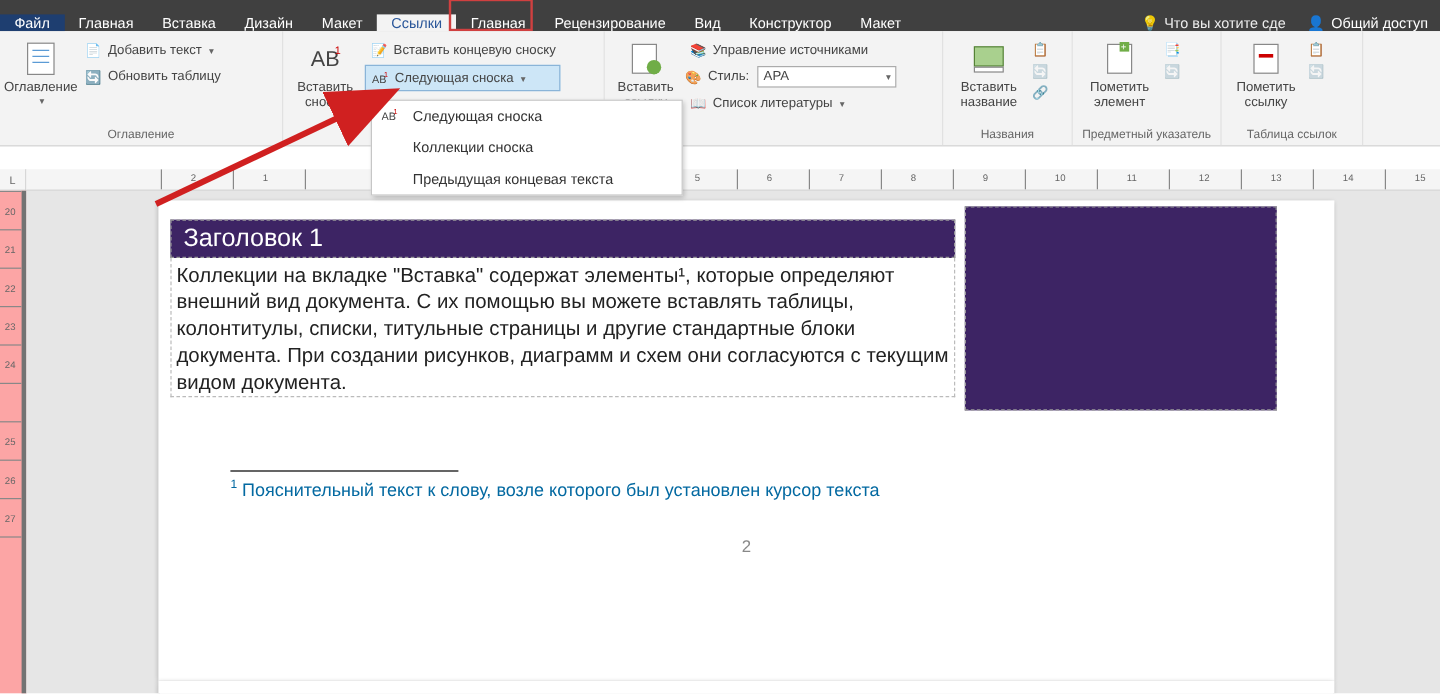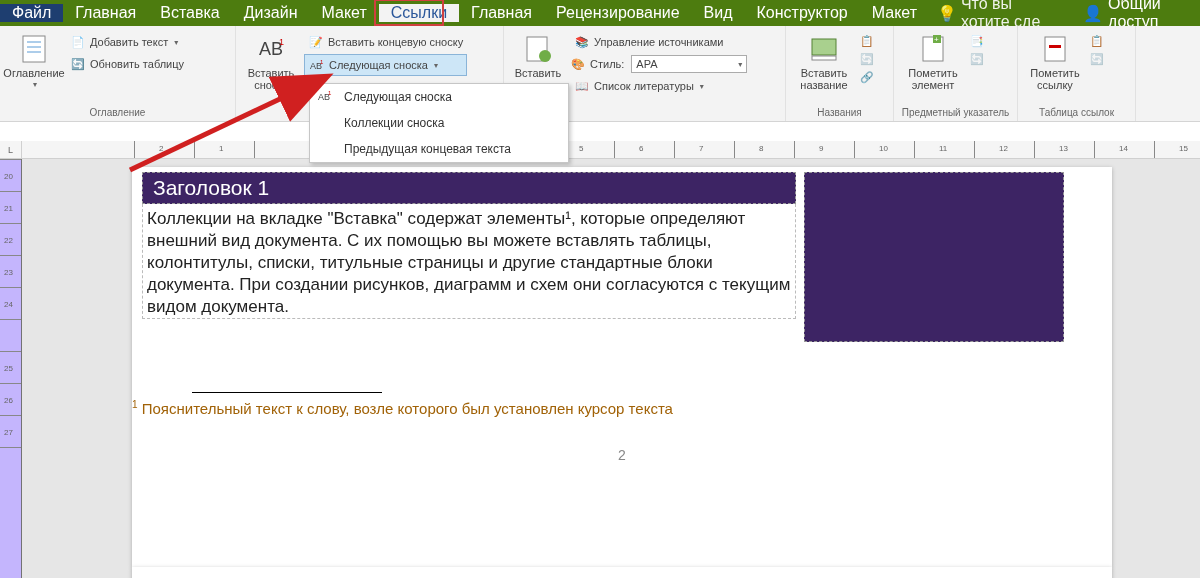--- a/index.html
+++ b/index.html
@@ -1,19 +1,19 @@
 <!DOCTYPE html>
 <html><head>
 <meta charset="utf-8">
 <style>
 * { margin: 0; padding: 0; box-sizing: border-box; font-family: 'Segoe UI', Tahoma, sans-serif; }
 body { width: 1200px; height: 578px; overflow: hidden; background: #fff; position: relative; }
 
 
-.tabs-bar { height: 26px; background: #4d7c0f; display: flex; align-items: center; color: #fff; font-size: 16px; position: relative; }
+.tabs-bar { height: 26px; background: #404040; display: flex; align-items: flex-end; color: #fff; font-size: 12px; position: relative; }
 .tab { padding: 0 12px; display: flex; align-items: center; cursor: pointer; white-space: nowrap; }
 .tab.file { background: #1e3e70; }
 .tab.active { background: #f3f3f3; color: #2b579a; }
 .tab-highlight { position: absolute; border: 2px solid #d04040; pointer-events: none; }
 .tabs-right { margin-left: auto; display: flex; align-items: stretch; }
 .tell-me { display: flex; align-items: center; padding: 0 8px; gap: 4px; opacity: .9; }
 .share { display: flex; align-items: center; padding: 0 10px; gap: 5px; }
 
 
 .ribbon { height: 96px; background: #f3f3f3; border-bottom: 1px solid #d4d4d4; display: flex; font-size: 11px; color: #444; position: relative; }
@@ -32,37 +32,37 @@
 
 .dropdown { position: absolute; background: #fff; border: 1px solid #c6c6c6; box-shadow: 2px 2px 4px rgba(0,0,0,.2); z-index: 50; font-size: 12px; color: #333; }
 .dd-item { padding: 6px 18px 6px 34px; cursor: pointer; white-space: nowrap; position: relative; }
 .dd-ico { position: absolute; left: 8px; top: 50%; transform: translateY(-50%); width: 16px; height: 16px; }
 
 
 .h-ruler { position: absolute; left: 22px; right: 0; top: 141px; height: 18px; background: #f5f5f5; border-bottom: 1px solid #d0d0d0; font-size: 8px; color: #666; overflow: hidden; }
 .h-ruler-inner { position: absolute; left: 112px; top: 0; height: 100%; display: flex; }
 .h-tick { width: 60px; position: relative; border-left: 1px solid #888; }
 .h-tick span { position: absolute; top: 3px; left: 24px; }
-.v-ruler { position: absolute; left: 0; top: 159px; bottom: 0; width: 22px; background: #c4b5fd; border-right: 1px solid #737373; font-size: 8px; color: #666; overflow: hidden; }
+.v-ruler { position: absolute; left: 0; top: 159px; bottom: 0; width: 22px; background: #fca5a5; border-right: 4px solid #737373; font-size: 8px; color: #666; overflow: hidden; }
 .v-tick { height: 32px; position: relative; border-top: 1px solid #888; text-align: center; }
 .v-tick span { position: absolute; left: 4px; top: 12px; }
 .ruler-corner { position: absolute; left: 0; top: 141px; width: 22px; height: 18px; background: #f5f5f5; border-right: 1px solid #d0d0d0; border-bottom: 1px solid #d0d0d0; font-size: 9px; color: #666; display:flex; align-items:center; justify-content:center; }
 
 
 .doc-area { position: absolute; left: 22px; right: 0; top: 159px; bottom: 0; background: #e6e6e6; overflow: hidden; }
 .page { position: absolute; left: 110px; top: 8px; width: 980px; background: #fff; box-shadow: 0 1px 4px rgba(0,0,0,.25); padding-bottom: 40px; min-height: 400px; }
 .page2 { top: 408px; height: 30px; min-height: 30px; }
-.cols { display: flex; gap: 8px; padding: 5px 48px 0 10px; }
+.cols { display: flex; gap: 8px; padding: 5px 48px 0 10px; align-items: center; }
 .col-left { flex: 1; }
 .col-right { width: 260px; }
 .heading-box { background: #3d2464; color: #fff; font-size: 21px; font-weight: 400; padding: 3px 10px; border: 1px dashed #999; }
 .body-text { font-size: 17px; color: #222; line-height: 1.3; padding: 4px 4px 0 4px; border: 1px dashed #bbb; border-top: none; }
 .sidebar-box { background: #3d2464; height: 170px; border: 1px dashed #999; }
 .footnote-sep { width: 190px; border-top: 1px solid #000; margin: 50px 0 6px 60px; }
-.footnote { font-size: 15px; color: #a16207; }
+.footnote { font-size: 15px; color: #0369a1; padding-left: 60px; }
 .footnote sup { font-size: 10px; }
 .pagenum { text-align: center; color: #888; font-size: 14px; margin-top: 30px; }
 
 
 .arrow { position: absolute; z-index: 60; pointer-events: none; }
 
 svg { display: block; }
 </style>
 </head>
 <body>

